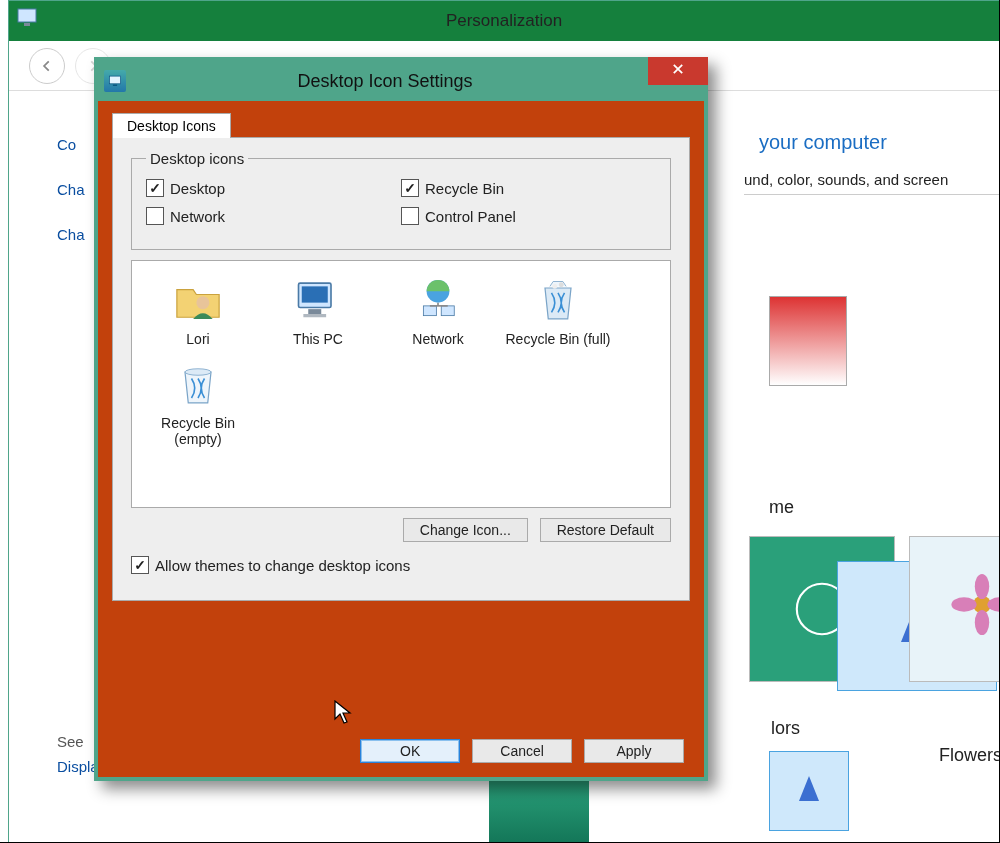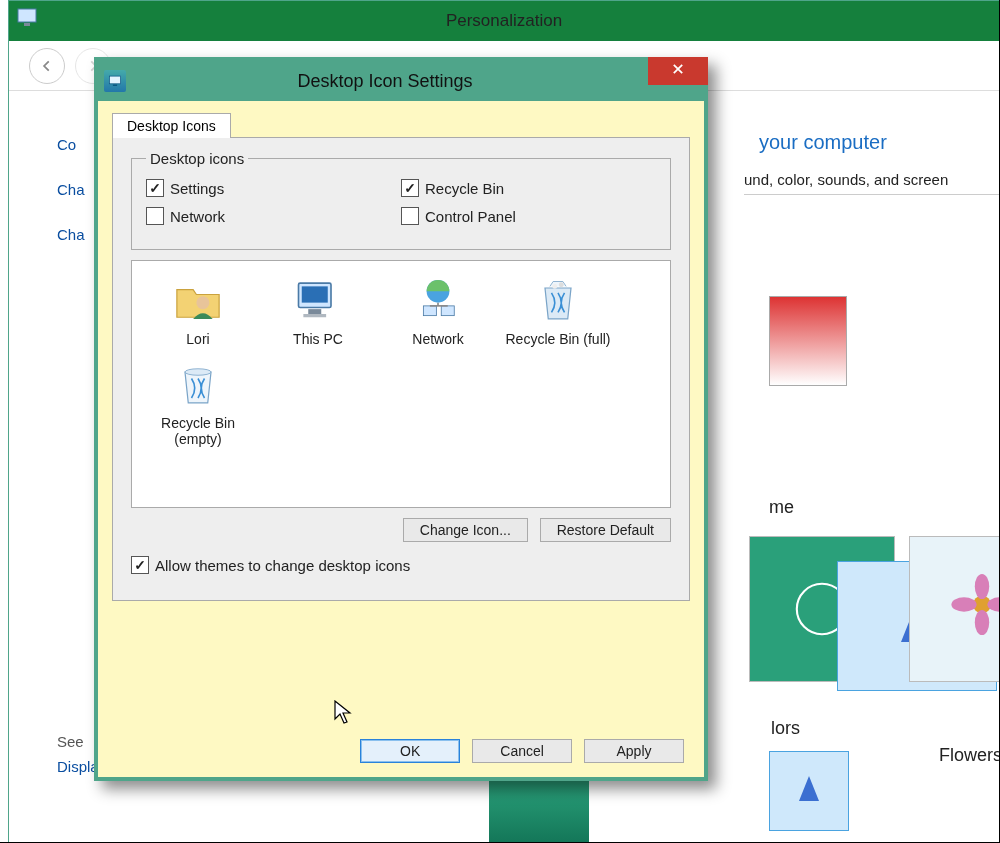--- a/index.html
+++ b/index.html
@@ -116,21 +116,21 @@
     position:absolute; right:-4px; top:-4px;
     width: 60px; height: 28px;
     background: #c9392e;
     color: #fff;
     display:flex;align-items:center;justify-content:center;
     font-size: 16px;
   }
   .dlg-body {
     padding: 12px 14px 14px 14px;
     height: calc(100% - 40px);
-    background: #fef9c3;
+    background: #c2410c;
     position: relative;
   }
   .tab {
     display: inline-block;
     padding: 4px 14px;
     background: #fff;
     border: 1px solid #aaa;
     border-bottom: none;
     font-size: 14px;
     position: relative;
@@ -311,21 +311,21 @@
   </div>
   <div class="dlg-body">
     <span class="tab">Desktop Icons</span>
     <div class="tab-panel">
       <fieldset class="group">
         <legend>Desktop icons</legend>
         <div class="checkrow">
           <div class="checkcol">
             <div class="chk">
               <span class="box">✓</span>
-              <span>Settings</span>
+              <span>Desktop</span>
             </div>
             <div class="chk">
               <span class="box"></span>
               <span>Network</span>
             </div>
           </div>
           <div class="checkcol">
             <div class="chk">
               <span class="box">✓</span>
               <span>Recycle Bin</span>

